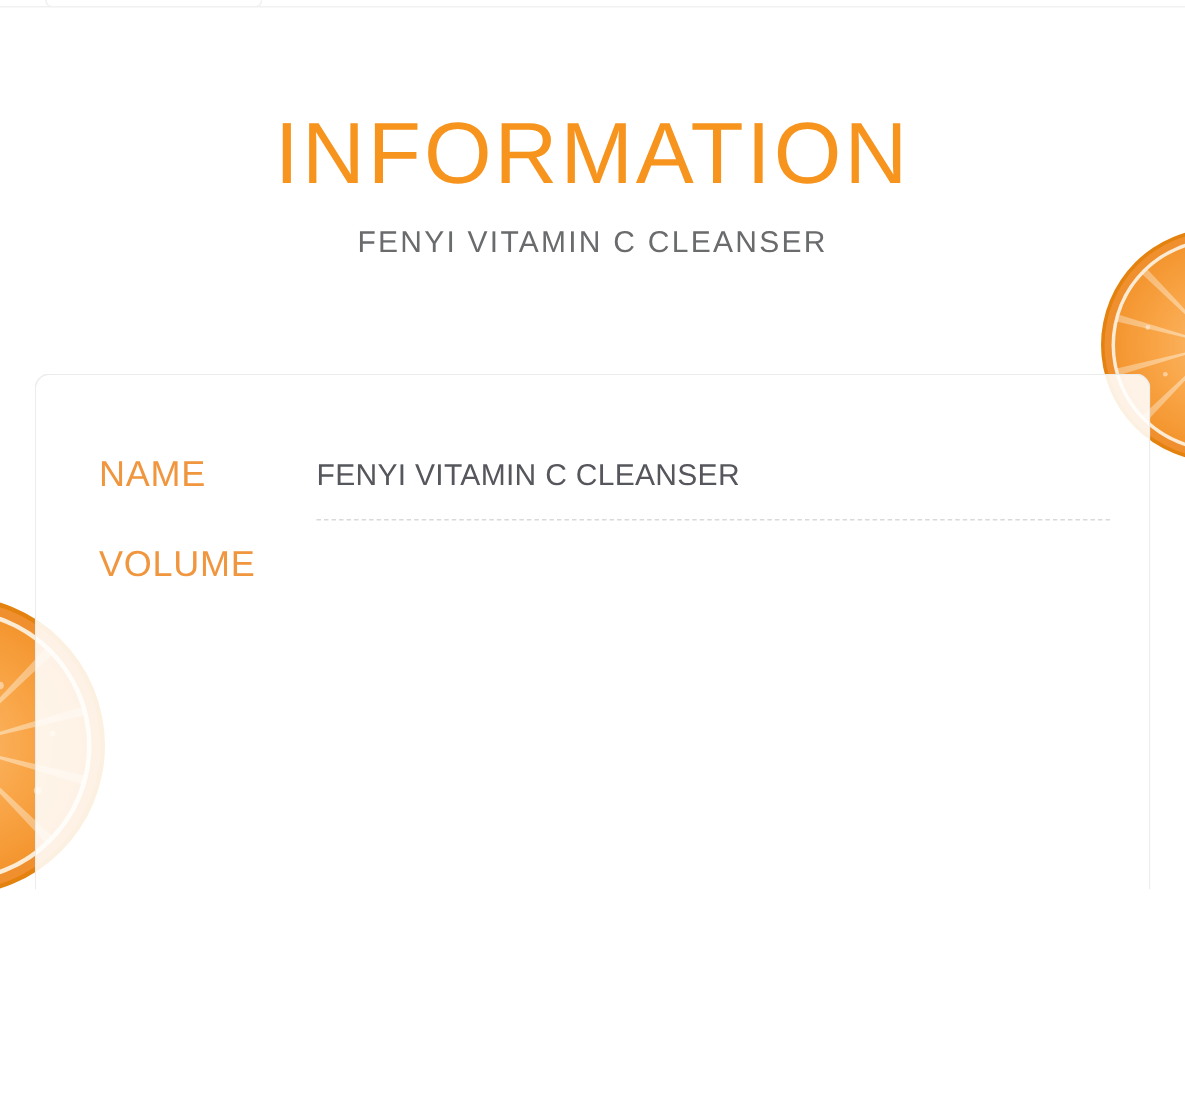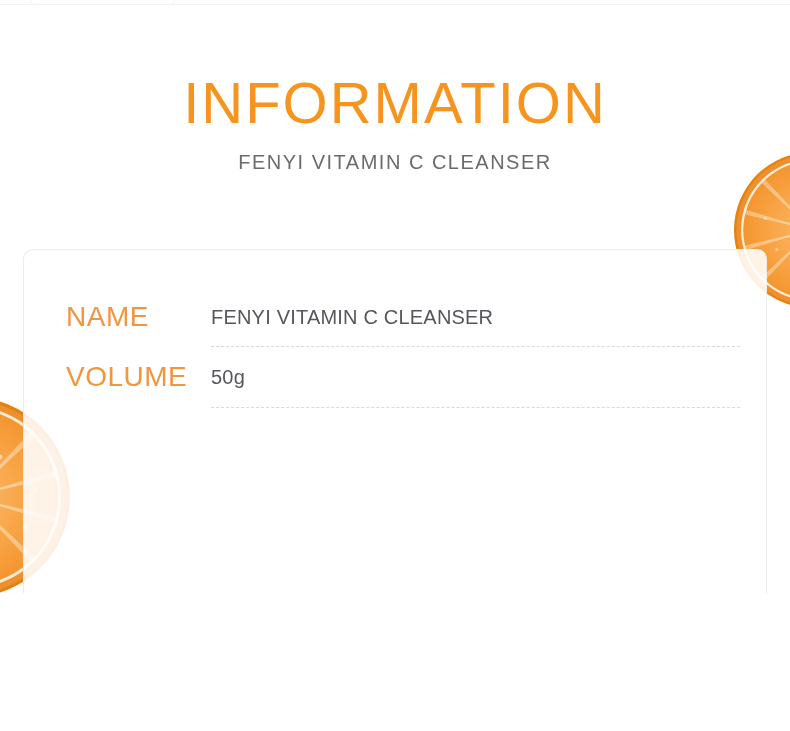--- a/index.html
+++ b/index.html
@@ -30,21 +30,21 @@
     position:absolute;left:23px;top:249px;width:744px;height:414px;
     box-sizing:border-box;
     background:rgba(255,255,255,0.88);
     border:1px solid #ececec;border-bottom-color:#f7e3cb;
     border-radius:10px;
     padding:38px 26px 0 42px;
   }
   .row{display:flex;align-items:flex-start;}
   .row-label{
     flex:0 0 145px;width:145px;
-    font-size:28px;letter-spacing:0.5px;color:#F0963F;line-height:38px;
+    font-size:24px;letter-spacing:0.5px;color:#F0963F;line-height:38px;
     white-space:nowrap;
   }
   .row-value{
     flex:1;font-size:20px;color:#56575C;line-height:38px;letter-spacing:0.2px;
     border-bottom:1px dashed #d9d9d9;
   }
   .row-name  {padding-top:10px;} .row-name   .row-value{padding-bottom:10px;}
   .row-volume{padding-top:11px;justify-content:space-between;} .row-volume .row-value{padding-bottom:11px;}
   .row-effects{padding-top:13px;} .row-effects .row-value{padding-bottom:9px;}
   .row-ingredients{padding-top:9px;} .row-ingredients .row-value{border-bottom:none;padding-bottom:0;}
@@ -113,19 +113,18 @@
 
   <div class="card">
 
     <div class="row row-name">
       <div class="row-label">NAME</div>
       <div class="row-value">FENYI VITAMIN C CLEANSER</div>
     </div>
 
     <div class="row row-volume">
       <div class="row-label">VOLUME</div>
-      <div class="row-value">50g</div>
     </div>
 
 
 
   </div>
 </div>
 
 </body></html>

